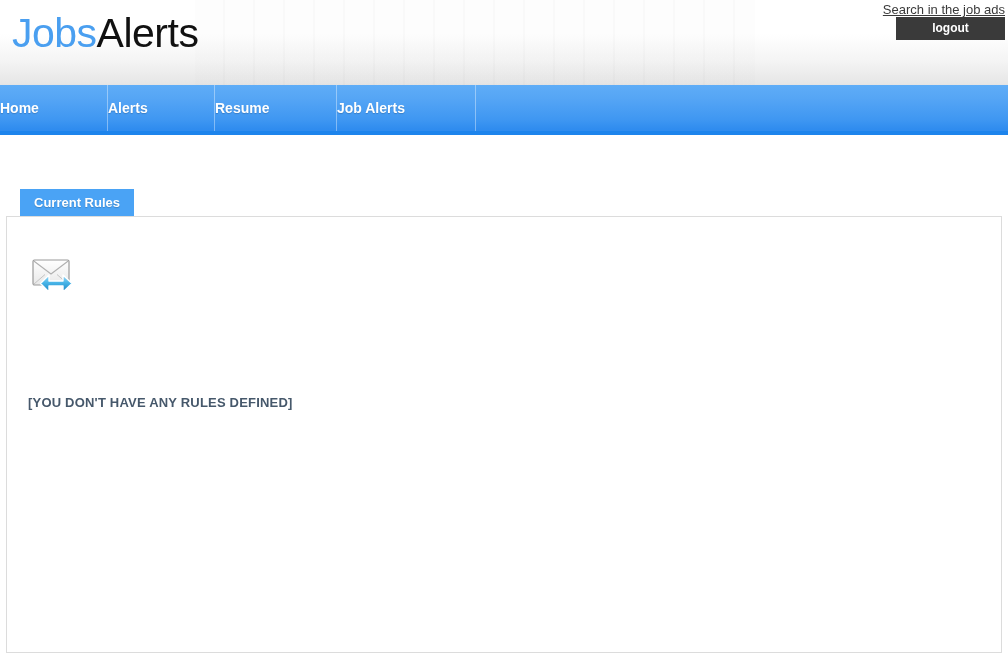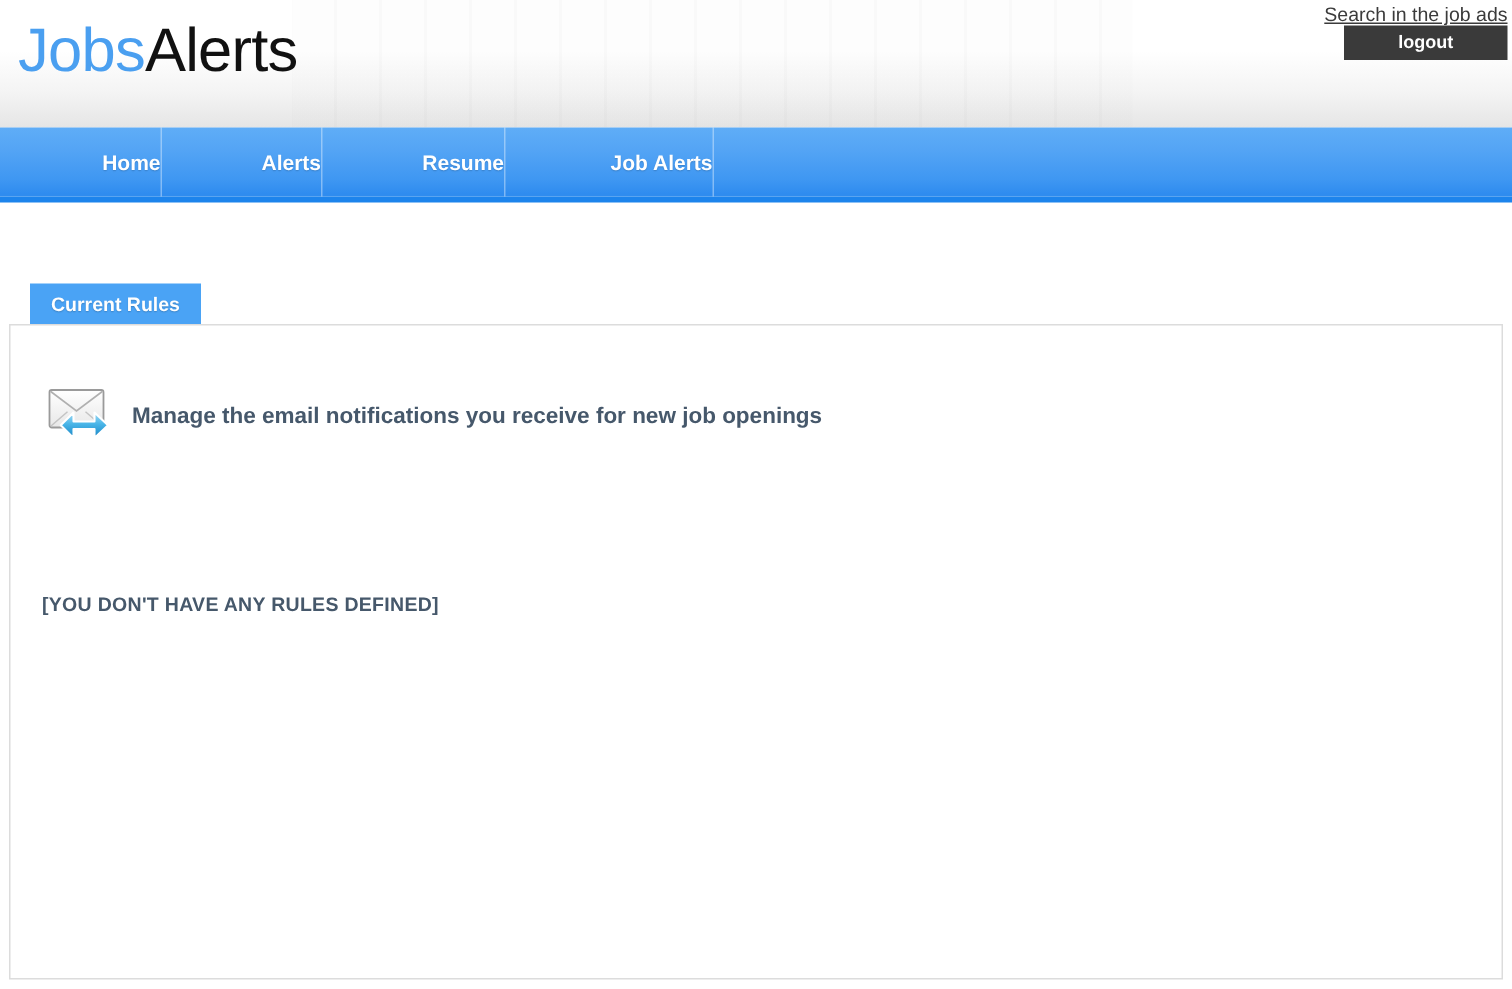--- a/index.html
+++ b/index.html
@@ -93,21 +93,21 @@
     border-bottom: 4px solid #1d84ec;
     box-sizing: border-box;
     display: flex;
     align-items: center;
   }
   .nav-item {
     position: relative;
     height: 46px;
     display: flex;
     align-items: center;
-    justify-content: flex-end;
+    justify-content: flex-start;
     color: #ffffff;
     font-size: 14px;
     font-weight: bold;
     cursor: pointer;
     box-sizing: border-box;
     text-shadow: 0 1px 1px rgba(0,0,0,0.18);
     border-right: 1px solid rgba(255,255,255,0.38);
   }
   .nav-item:nth-child(1) { width: 108px; }
   .nav-item:nth-child(2) { width: 107px; }
@@ -247,19 +247,18 @@
             <stop offset="45%" stop-color="#49b5e8"></stop>
             <stop offset="100%" stop-color="#1b86c4"></stop>
           </linearGradient>
         </defs>
         <rect x="2" y="4" width="36" height="25" rx="1.5" fill="url(#envGrad)" stroke="#9a9a9a" stroke-width="1.2"></rect>
         <path d="M2.8 5 L20 18 L37.2 5" fill="none" stroke="#b0b0b0" stroke-width="1.1"></path>
         <path d="M2.8 28.2 L14 18.5 M37.2 28.2 L26 18.5" fill="none" stroke="#c4c4c4" stroke-width="1"></path>
         <path d="M17 19 L17 25 L31 25 L31 19 L40 27.5 L31 36 L31 30 L17 30 L17 36 L8.5 27.5 Z" transform="translate(1,0)" fill="url(#arrowGrad)" stroke="#ffffff" stroke-width="1.4" stroke-linejoin="round"></path>
       </svg>
     </span>
-    <span class="heading-text">Manage the email notifications you receive for new job openings</span>
   </div>
 
 
   <div class="empty-text">[YOU DON'T HAVE ANY RULES DEFINED]</div>
 
 </div>
 
 </body></html>

